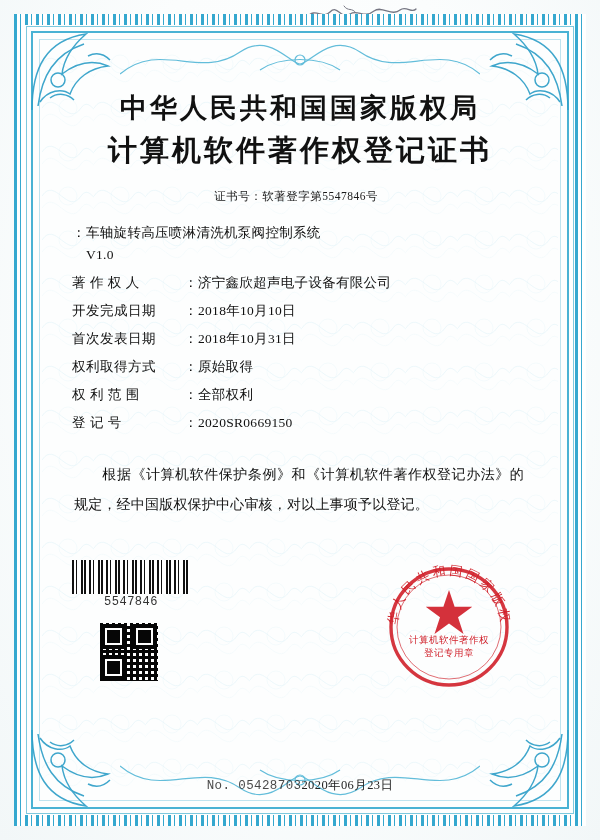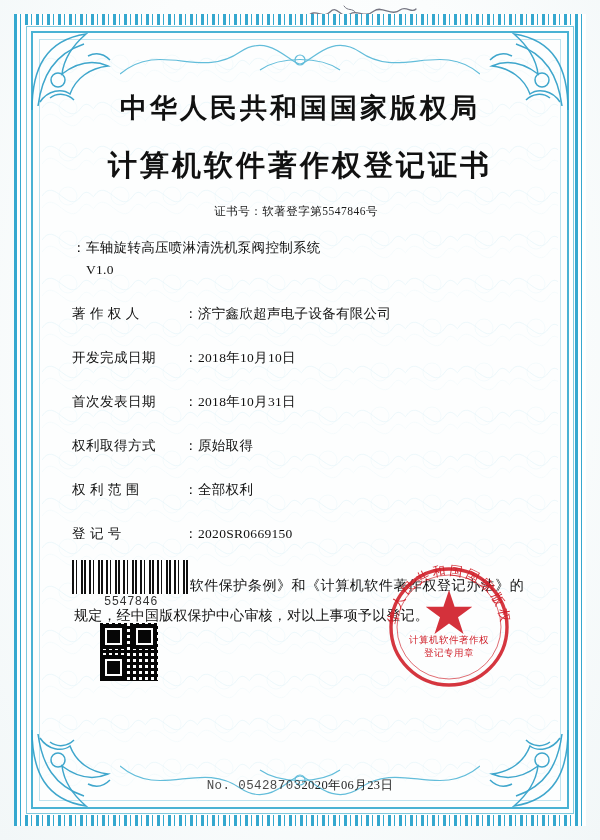--- a/index.html
+++ b/index.html
@@ -120,21 +120,21 @@
     font-weight: bold;
     margin-top: 30px;
   }
   .title-sub {
     text-align: center;
     font-family: "Liberation Serif", serif;
     font-size: 29px;
     letter-spacing: 3px;
     color: #111;
     font-weight: bold;
-    margin-top: 20px;
+    margin-top: 5px;
   }
 
   .cert-no {
     text-align: center;
     font-size: 11.5px;
     color: #1a1a1a;
     margin-top: 18px;
     padding-right: 8px;
     letter-spacing: .5px;
   }
@@ -144,21 +144,21 @@
     padding-left: 22px;
     padding-right: 10px;
   }
 
   .field-row {
     display: flex;
     align-items: flex-start;
     margin-bottom: 5px;
     min-height: 22px;
   }
-  .field-row.gap-lg { margin-top: 22px; }
+  .field-row.gap-lg { margin-top: 6px; }
 
   .field-label {
     width: 112px;
     flex: 0 0 112px;
     font-size: 13.5px;
     color: #111;
     letter-spacing: .5px;
     line-height: 22px;
     white-space: nowrap;
   }

